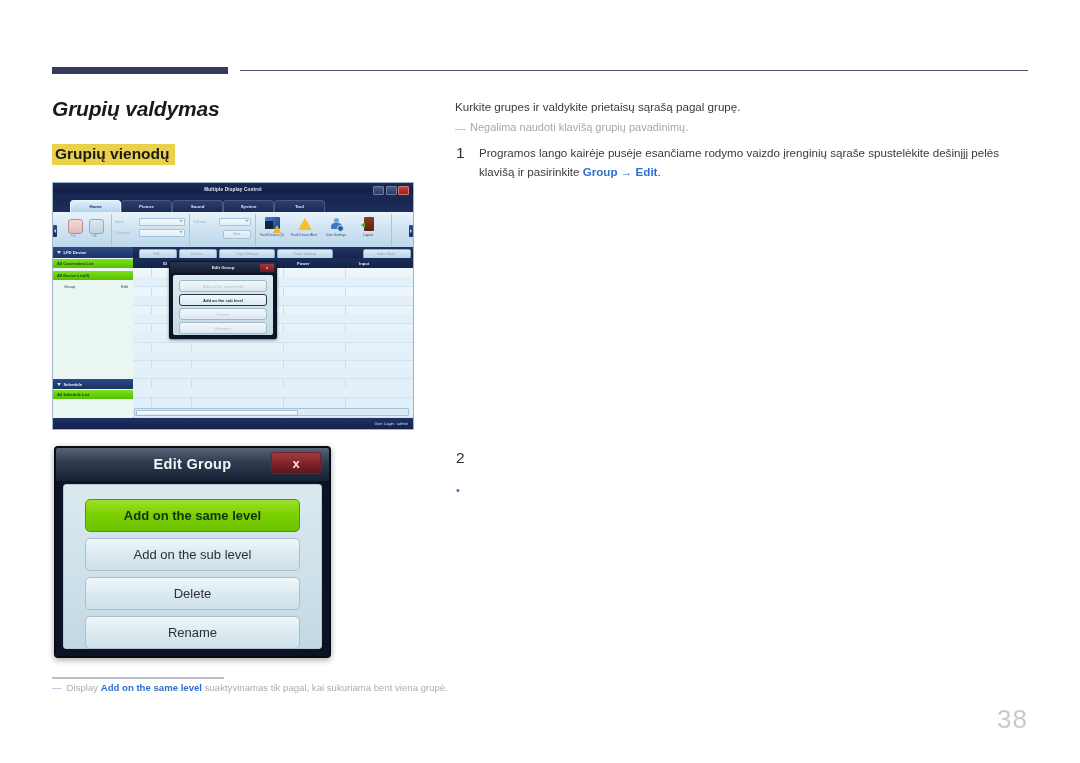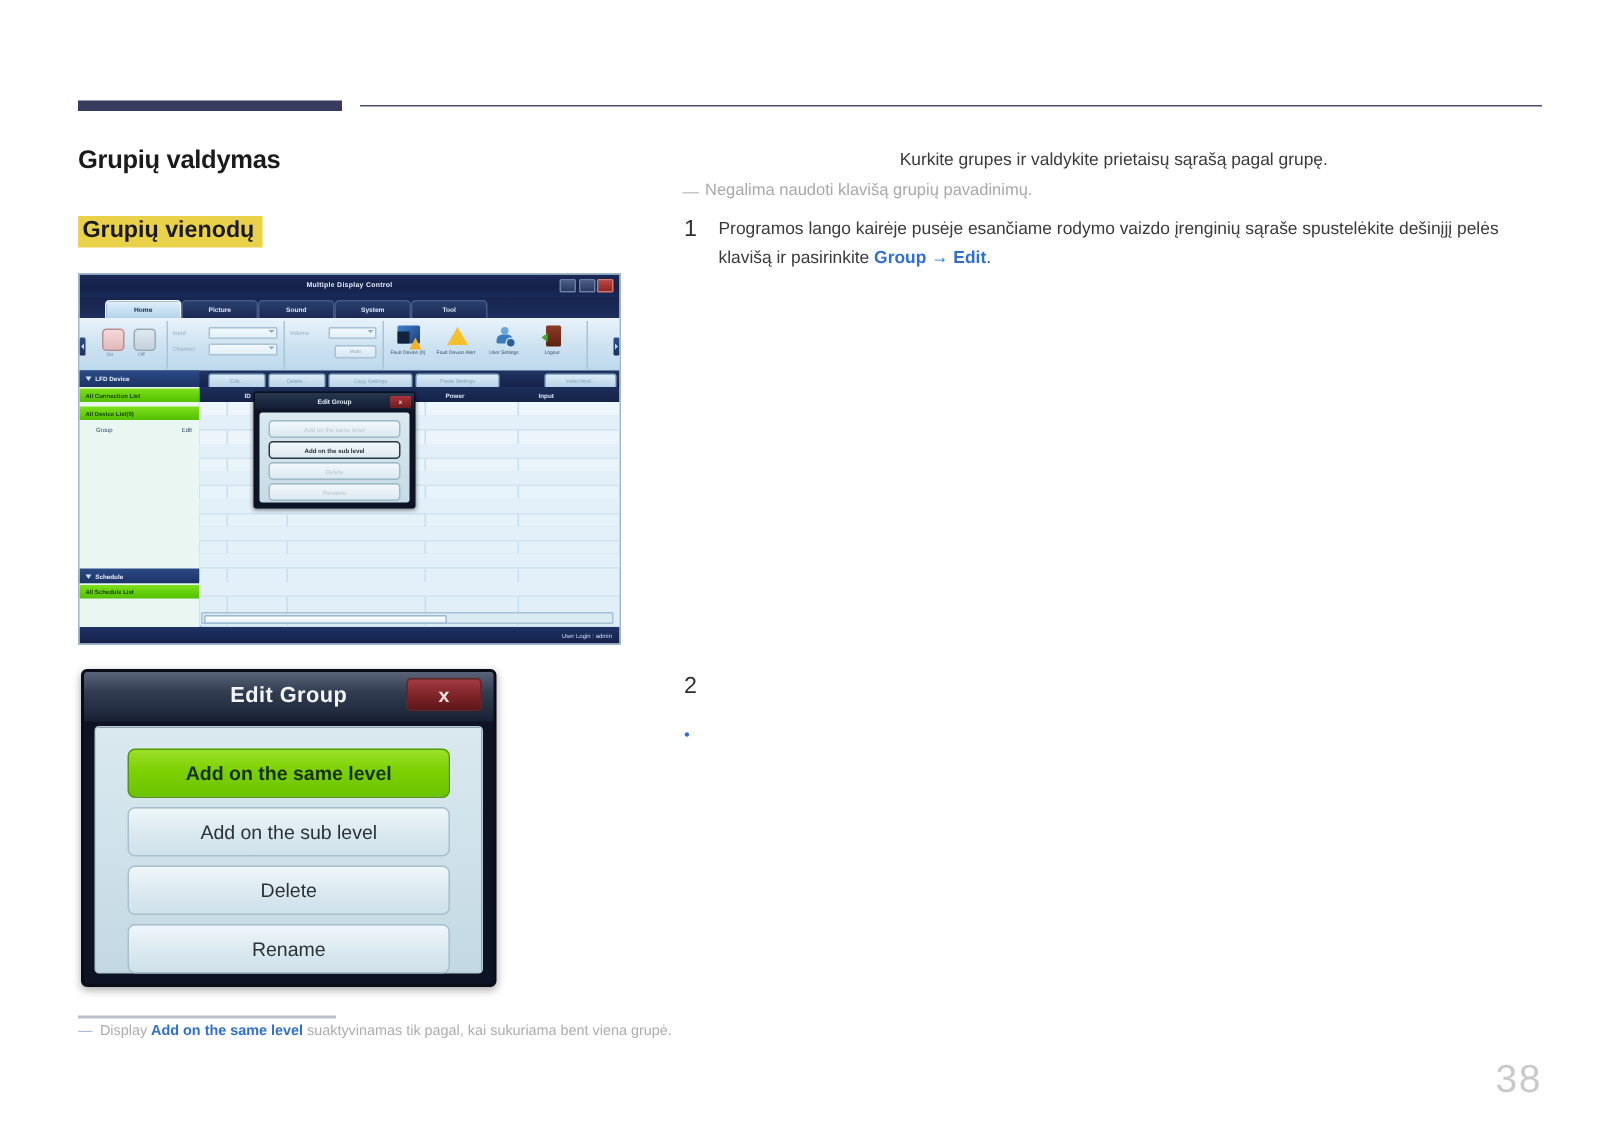--- a/index.html
+++ b/index.html
@@ -22,23 +22,24 @@
   }
   .rule-thin {
     position: absolute; left: 240px; top: 70px;
     width: 788px; height: 1px;
     background: #4a4f6b;
   }
 
   
   .page-title {
     position: absolute; left: 52px; top: 97px;
-    font-size: 17px; font-weight: bold;
+    font-size: 21px; font-weight: bold;
     letter-spacing: -0.2px;
     color: #1a1a1a;
+    font-style: italic;
   }
   .sub-title {
     position: absolute; left: 52px; top: 144px;
     font-size: 15.5px; font-weight: bold;
     color: #1a1a1a;
     background: #ead14a;
     padding: 2px 5px 3px 3px;
     line-height: 1.05;
   }
 
@@ -324,21 +325,21 @@
   }
   .dlg-btn.primary {
     background: linear-gradient(180deg,#9be02a 0%, #7cd100 45%, #6bc300 100%);
     border: 1px solid #4d9a00;
     font-weight: bold; color: #16300a;
   }
 
   
   .intro {
     position: absolute; left: 455px; top: 100px; width: 575px;
-    font-size: 11.6px; color: #3a3a3a; text-align: center;
+    font-size: 11.6px; color: #3a3a3a;
   }
   .note-row {
     position: absolute; left: 455px; top: 121px; width: 575px;
     font-size: 11px; color: #a8a8a8;
     display: flex; align-items: flex-start; gap: 4px;
   }
   .note-dash { color: #b4b4b4; font-size: 11px; line-height: 1; margin-top: 2px; }
 
   .step { position: absolute; display: flex; gap: 12px; width: 575px; }
   .step-num {

